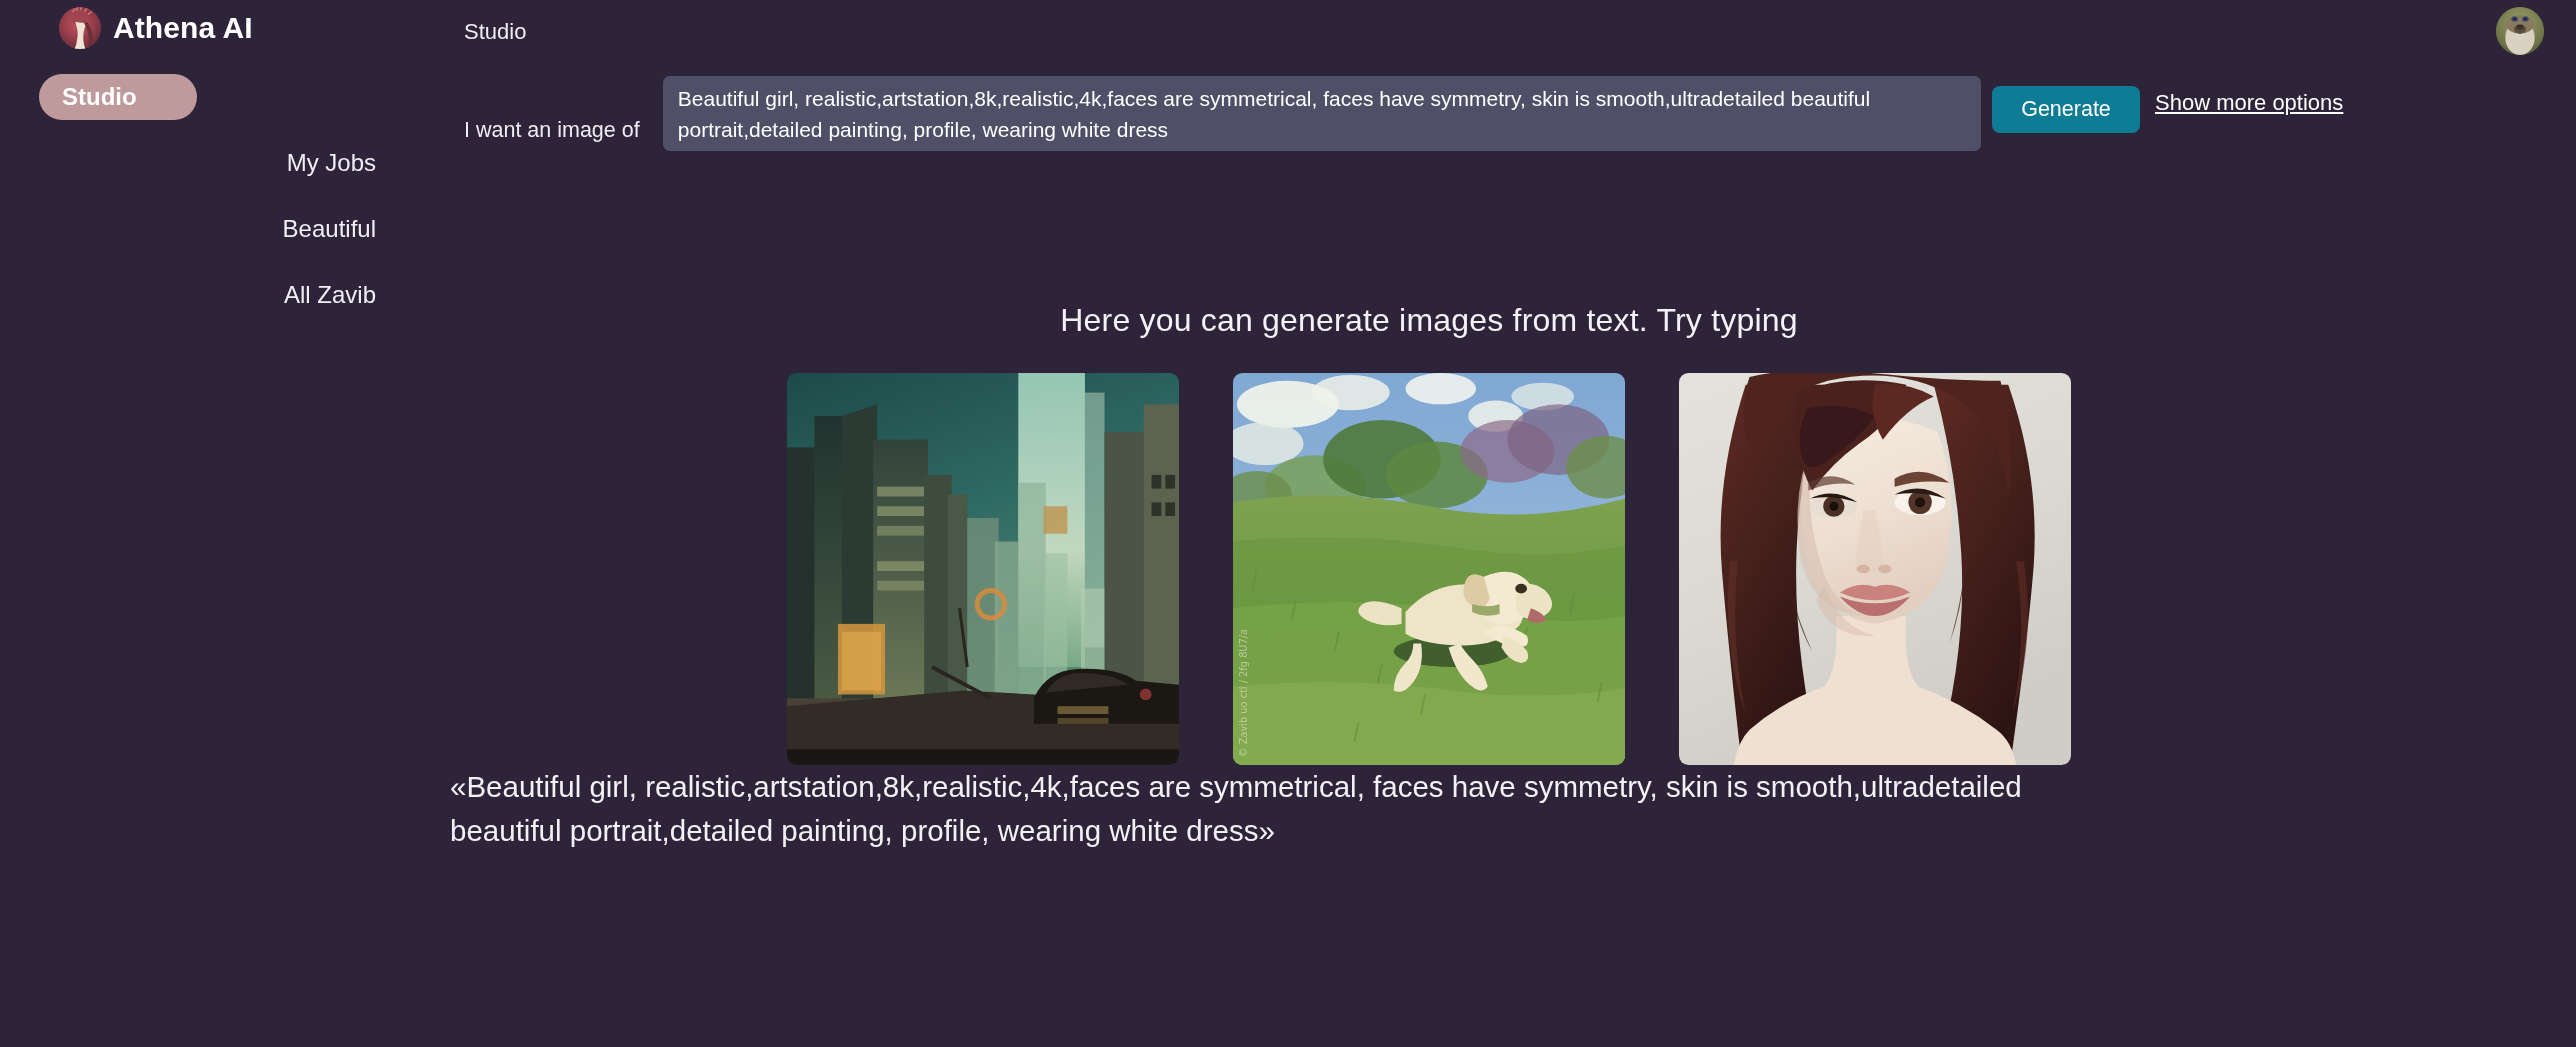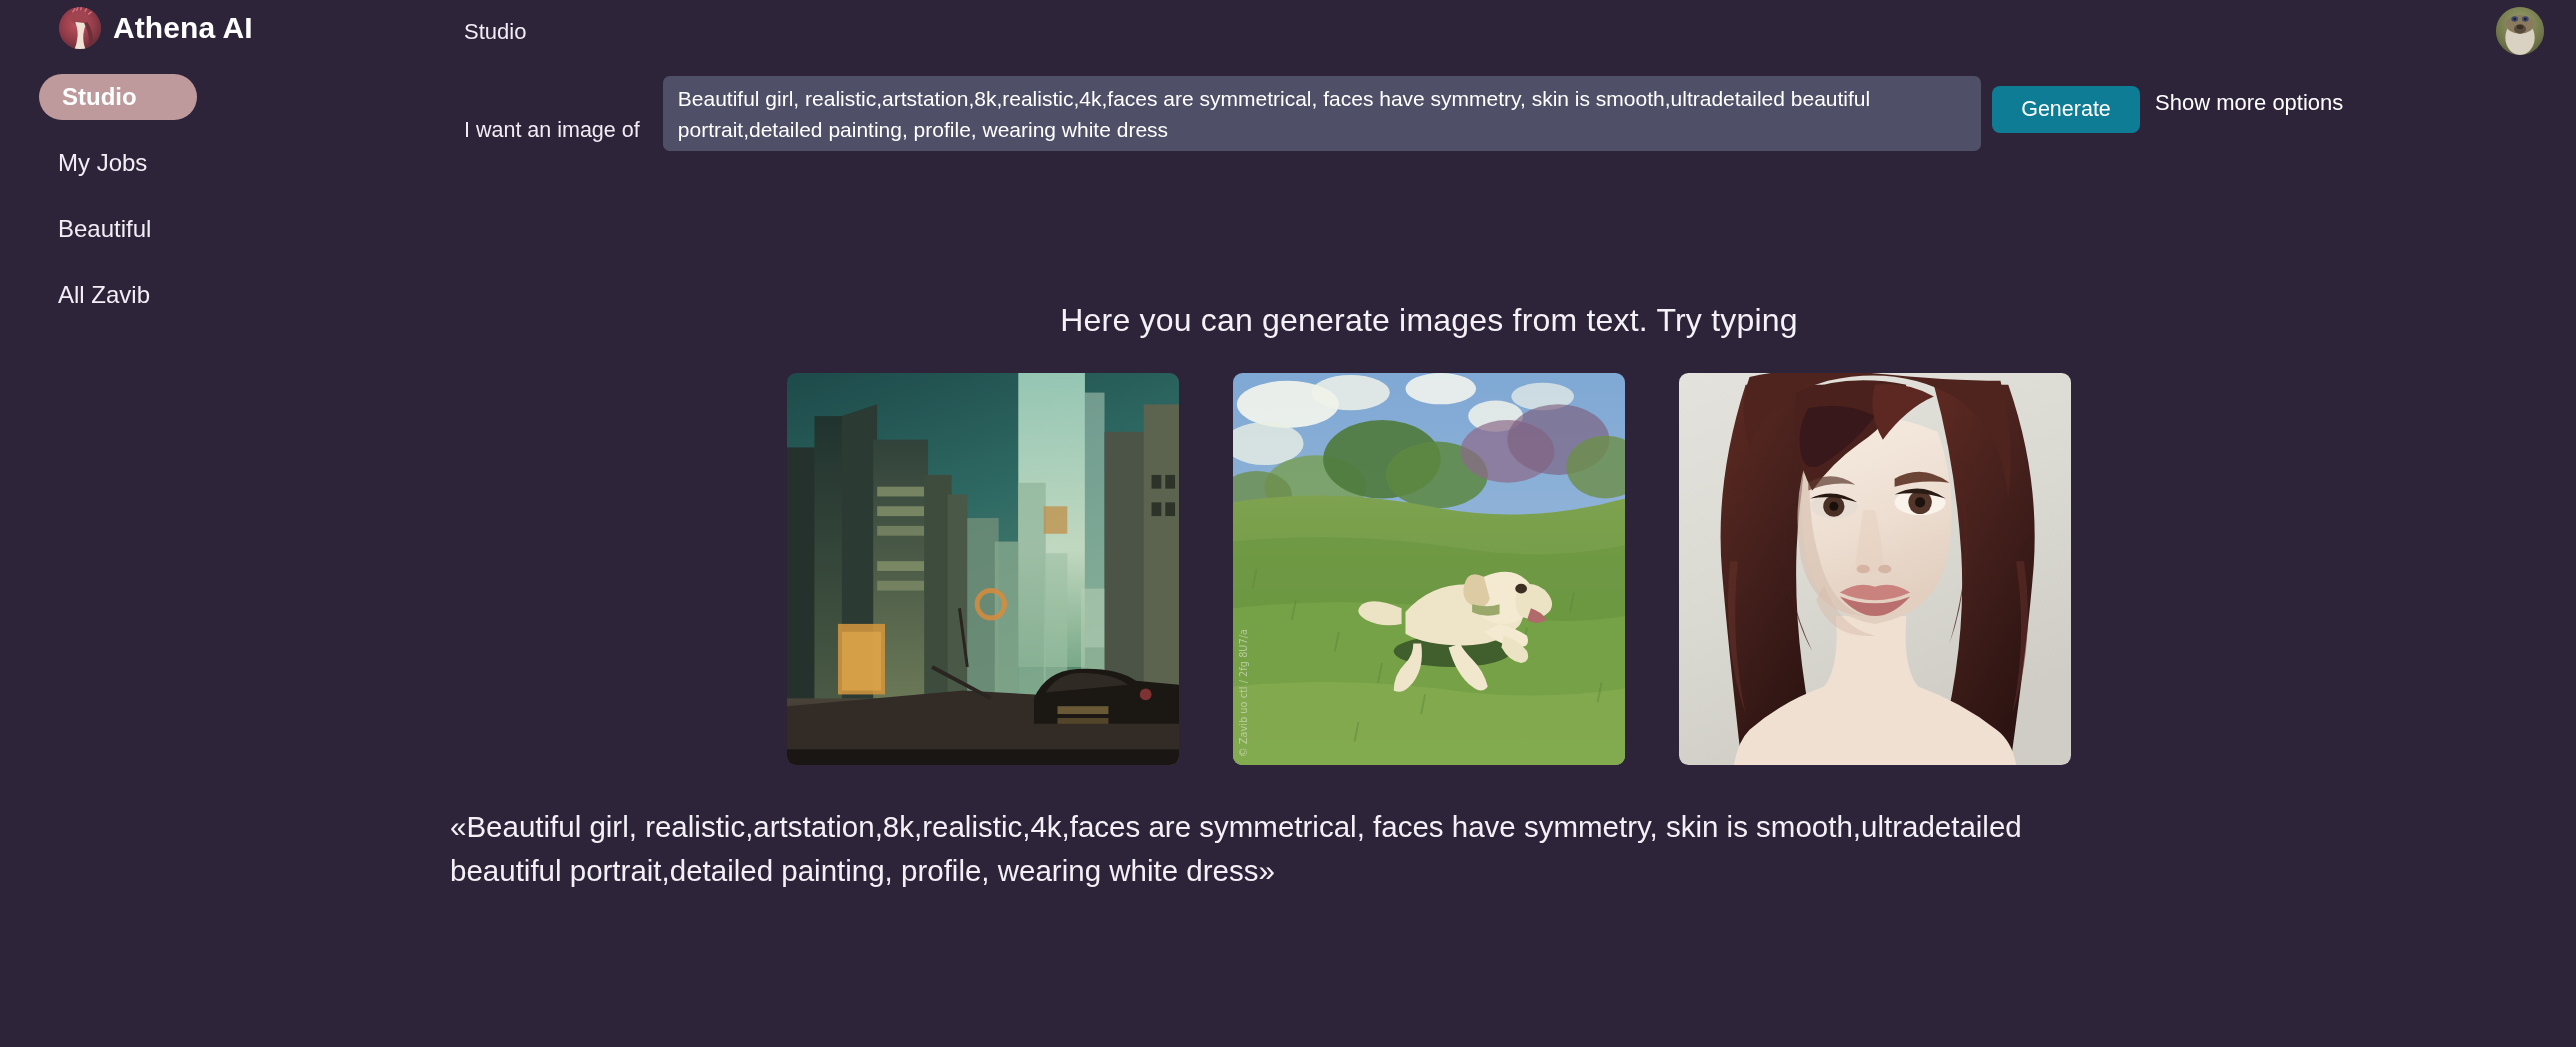--- a/index.html
+++ b/index.html
@@ -82,21 +82,21 @@
     padding-left: 19px;
   }
   .nav-item.active {
     background: #bf9a9c;
     color: #ffffff;
     font-weight: 700;
     border-radius: 27px;
     width: 158px;
     padding-left: 23px;
   }
-  .nav-item.spaced { margin-top: 20px; }
+  .nav-item.spaced { margin-top: 20px; text-align: right; }
   .prompt-label {
     position: absolute;
     left: 464px;
     top: 118px;
     color: #f0ecf3;
     font-size: 21.5px;
     white-space: nowrap;
   }
   .prompt-box {
     position: absolute;
@@ -128,20 +128,21 @@
     font-family: "Liberation Sans", sans-serif;
     font-size: 21.5px;
     cursor: pointer;
   }
   .more-options {
     position: absolute;
     left: 2155px;
     top: 90px;
     color: #ffffff;
     font-size: 22px;
+    text-decoration: underline;
     white-space: nowrap;
     cursor: pointer;
   }
 
   
   .main {
     position: absolute;
     left: 376px;
     top: 302px;
     width: 2200px;
@@ -166,21 +167,20 @@
     height: 392px;
     border-radius: 9.4px;
     overflow: hidden;
     display: block;
     cursor: pointer;
     flex: 0 0 auto;
   }
   .thumb svg { display: block; width: 100%; height: 100%; }
 
   .caption {
-    margin-top: 40px;
     margin-left: 74px;
     width: 1637px;
     color: #f3f0f6;
     font-size: 29.5px;
     line-height: 44px;
   }
 </style>
 </head>
 <body>
 

